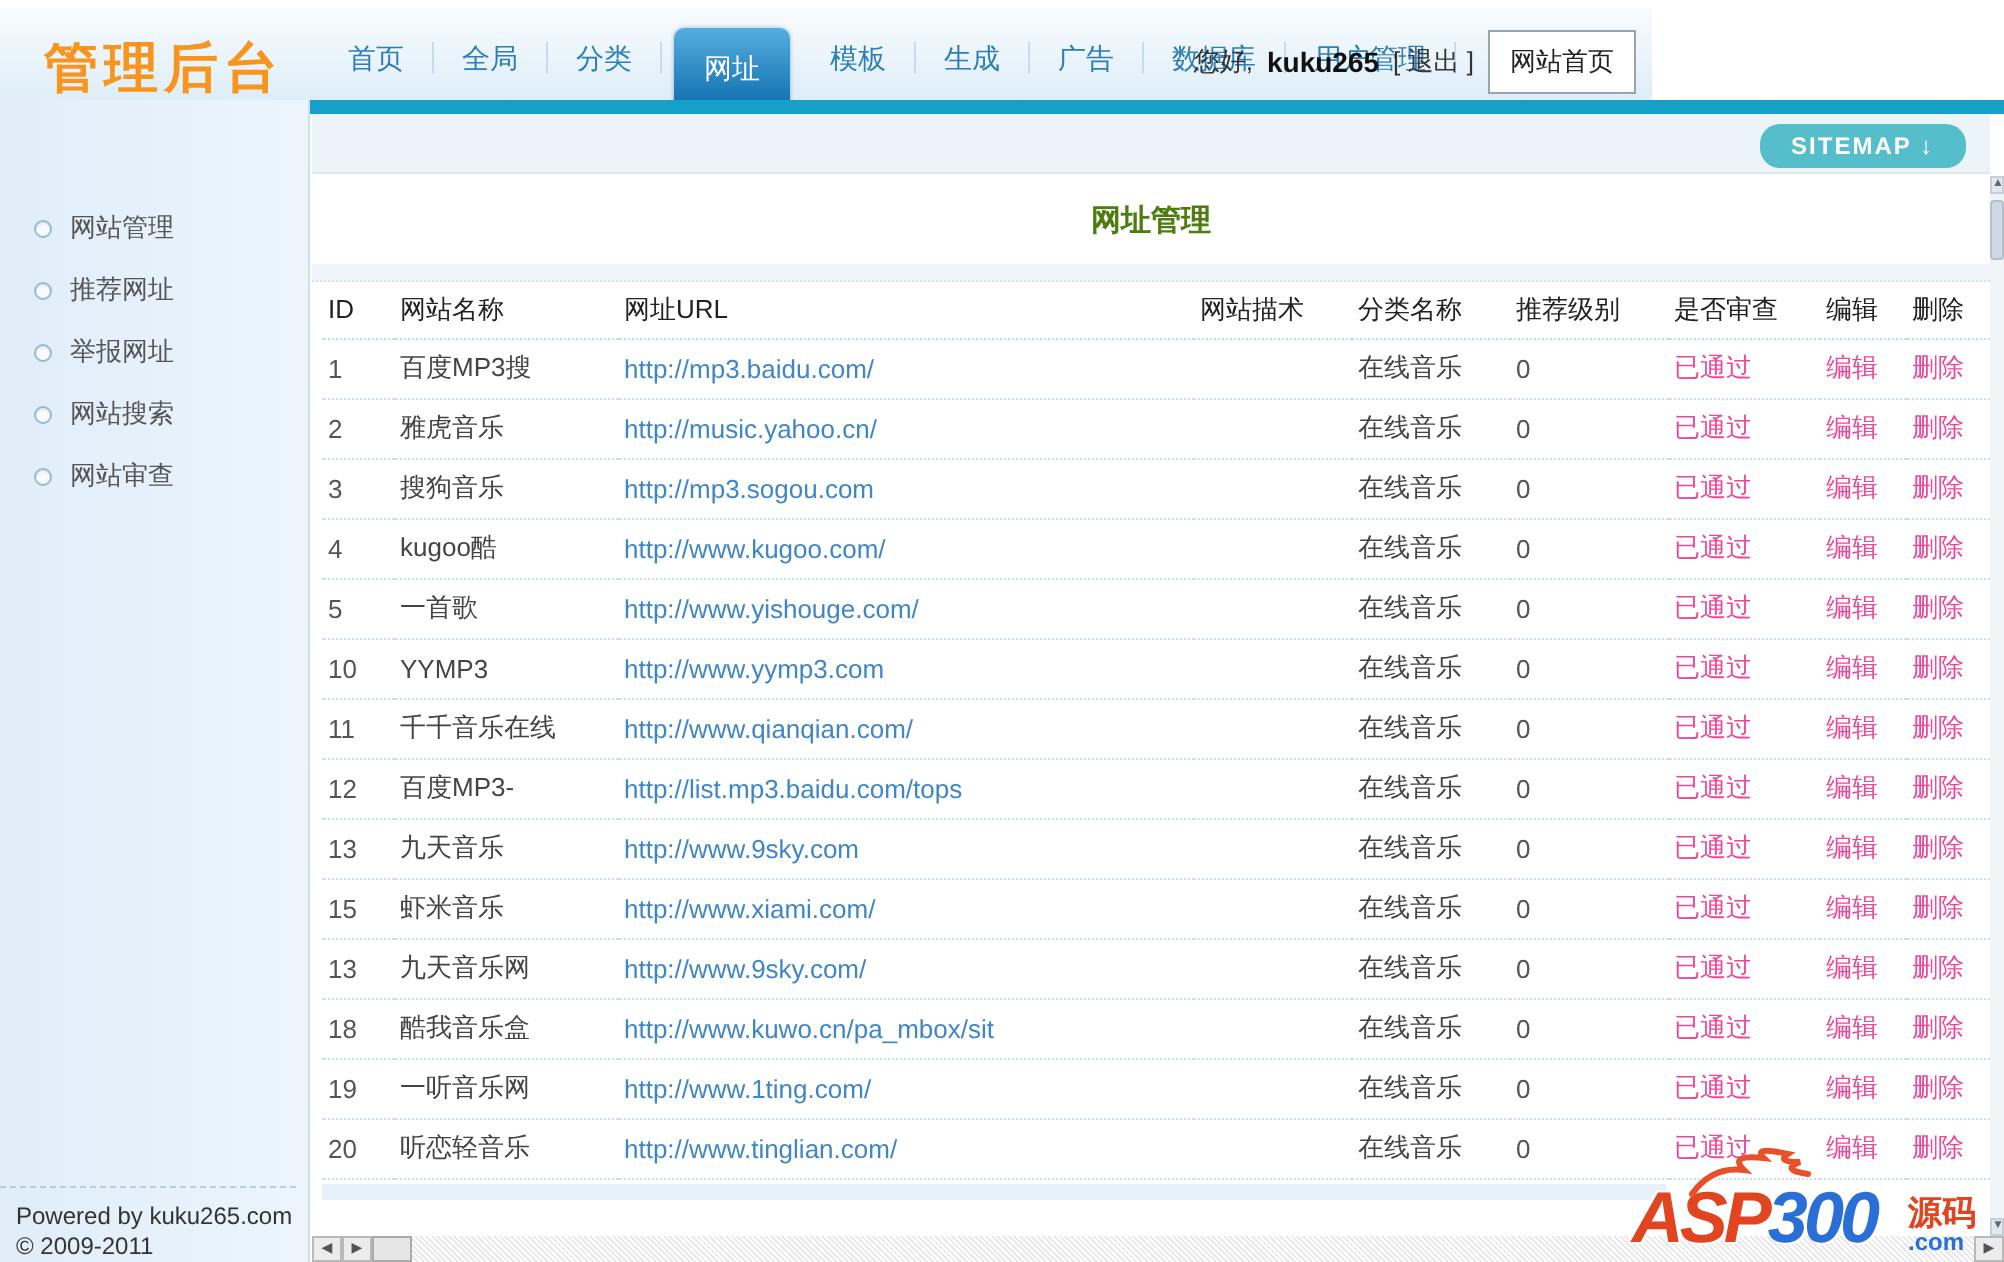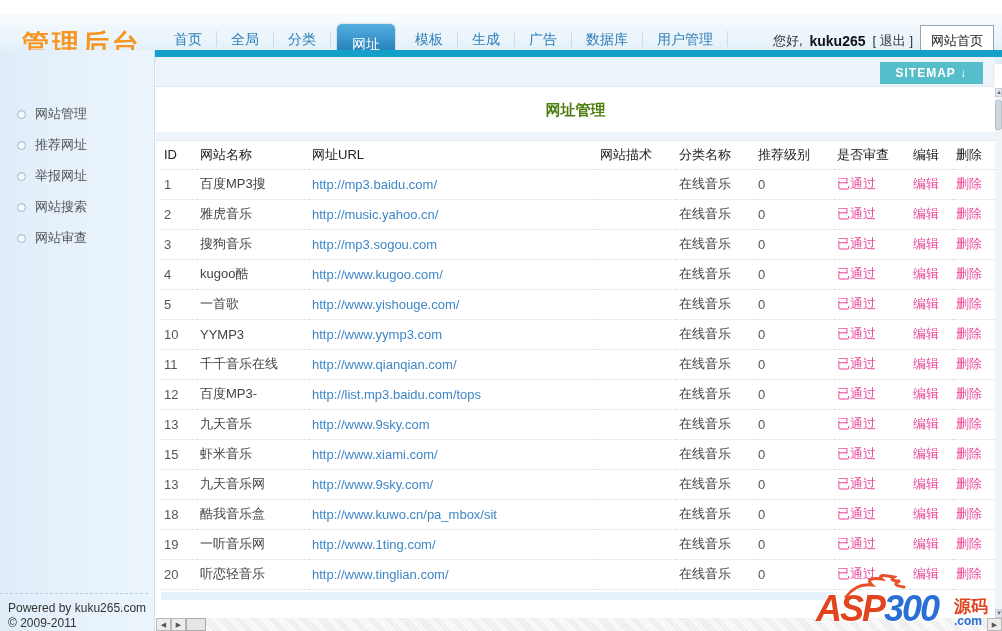--- a/index.html
+++ b/index.html
@@ -1,21 +1,21 @@
 <!DOCTYPE html>
 <html><head>
 <meta charset="utf-8">
 <style>
   * { margin:0; padding:0; box-sizing:border-box; }
   html,body { width:1002px; height:631px; overflow:hidden; }
   body { font-family:"Liberation Sans","DejaVu Sans",sans-serif; background:#fff; position:relative; }
   .page { position:absolute; inset:0; }
 
   
-  .header { position:absolute; left:0; top:14px; width:1002px; height:50px;
+  .header { position:absolute; left:0; top:4px; width:826px; height:50px;
             background:linear-gradient(#f8fcfe,#dcecf7); }
   .logo { position:absolute; left:22px; top:12px; font-size:27px; font-weight:bold;
           color:#f8951e; letter-spacing:3px; }
   .nav { position:absolute; left:160px; top:0; height:50px; display:flex; align-items:center; }
   .nav-item { color:#2e7eb8; font-weight:normal; font-size:14px; padding:0 14px;
               border-right:1px solid #c6ddee; line-height:16px; cursor:pointer; white-space:nowrap; }
   .nav-item.active { align-self:flex-end; height:40px; display:flex; align-items:center;
               background:linear-gradient(#55aede,#0e6dad); color:#fff; border:none;
               border-radius:5px 5px 0 0; padding:0 15px; margin:0 6px; box-shadow:0 0 2px rgba(0,60,100,.35); }
   .user-area { position:absolute; right:8px; top:11px; display:flex; align-items:center; gap:7px;
@@ -37,21 +37,21 @@
             box-shadow:inset 0 1px 1px rgba(0,0,0,.08); flex:0 0 auto; }
   .side-footer { position:absolute; left:0; right:6px; bottom:-4px; padding:7px 0 4px 8px;
                  border-top:1px dashed #b9cfdd; font-size:12px; color:#333; line-height:15px;
                  background:transparent; }
 
   
   .content { position:absolute; left:156px; top:57px; right:7px; bottom:13px; background:#fff; }
   .strip { position:relative; height:30px; background:#edf4f9; border-bottom:1px solid #dde8f0; }
   .sitemap-btn { position:absolute; right:12px; top:5px; background:#56bdcb; color:#fff;
                  border:none; font-weight:bold; font-size:12px; letter-spacing:1px;
-                 padding:4px 16px; border-radius:0; cursor:pointer; font-family:inherit; }
+                 padding:4px 16px; border-radius:10px; cursor:pointer; font-family:inherit; }
   .panel-title { text-align:center; color:#4d7c0f; font-weight:bold; font-size:15px;
                  padding:14px 0 12px; }
   .pre-header-band { height:9px; background:#eef4f9; border-bottom:1px dotted #d3e2ec; }
 
   table { border-collapse:collapse; table-layout:fixed; width:836px; margin-left:5px; }
   th { text-align:left; font-weight:normal; color:#222; font-size:13px; height:28px;
        border-bottom:1px dotted #c9dbe6; padding-left:3px; }
   td { height:30px; font-size:13px; border-bottom:1px dotted #cfe0ea; padding-left:3px;
        overflow:hidden; white-space:nowrap; }
   .c-id   { color:#555; }

